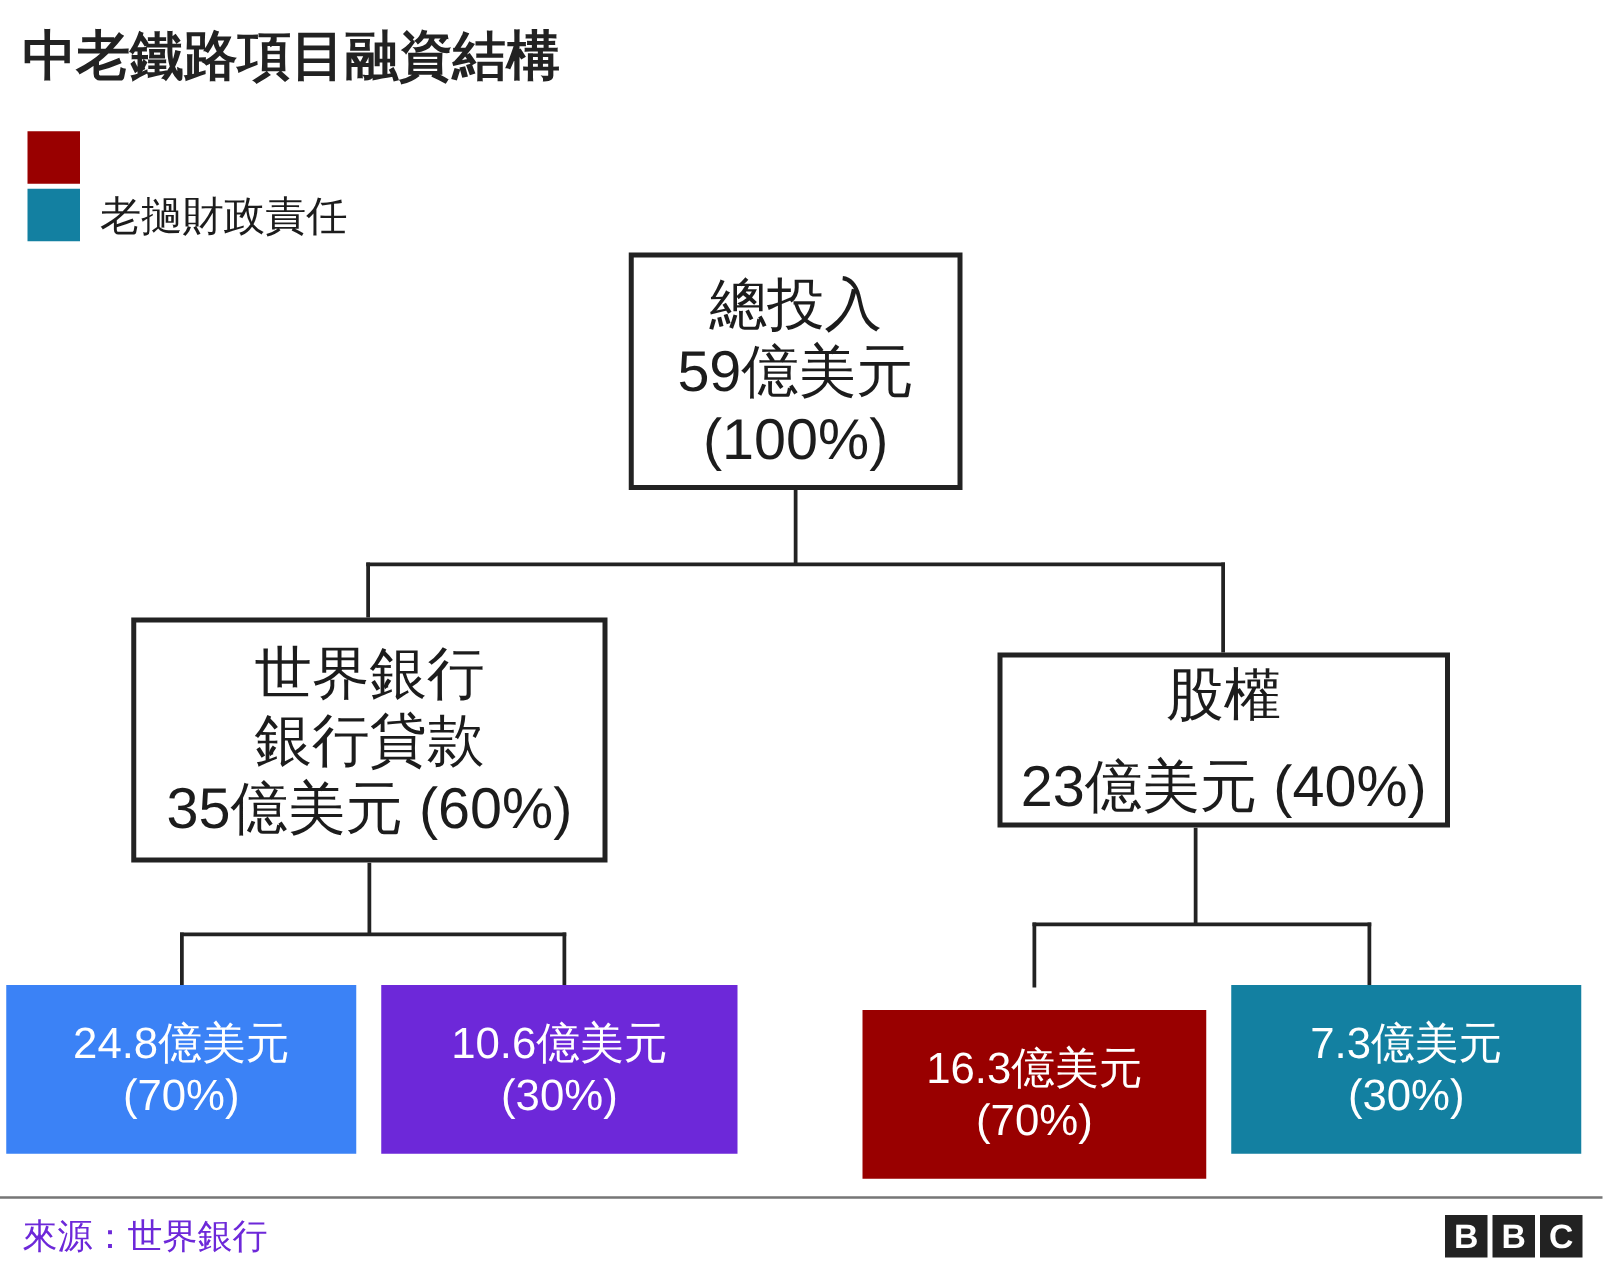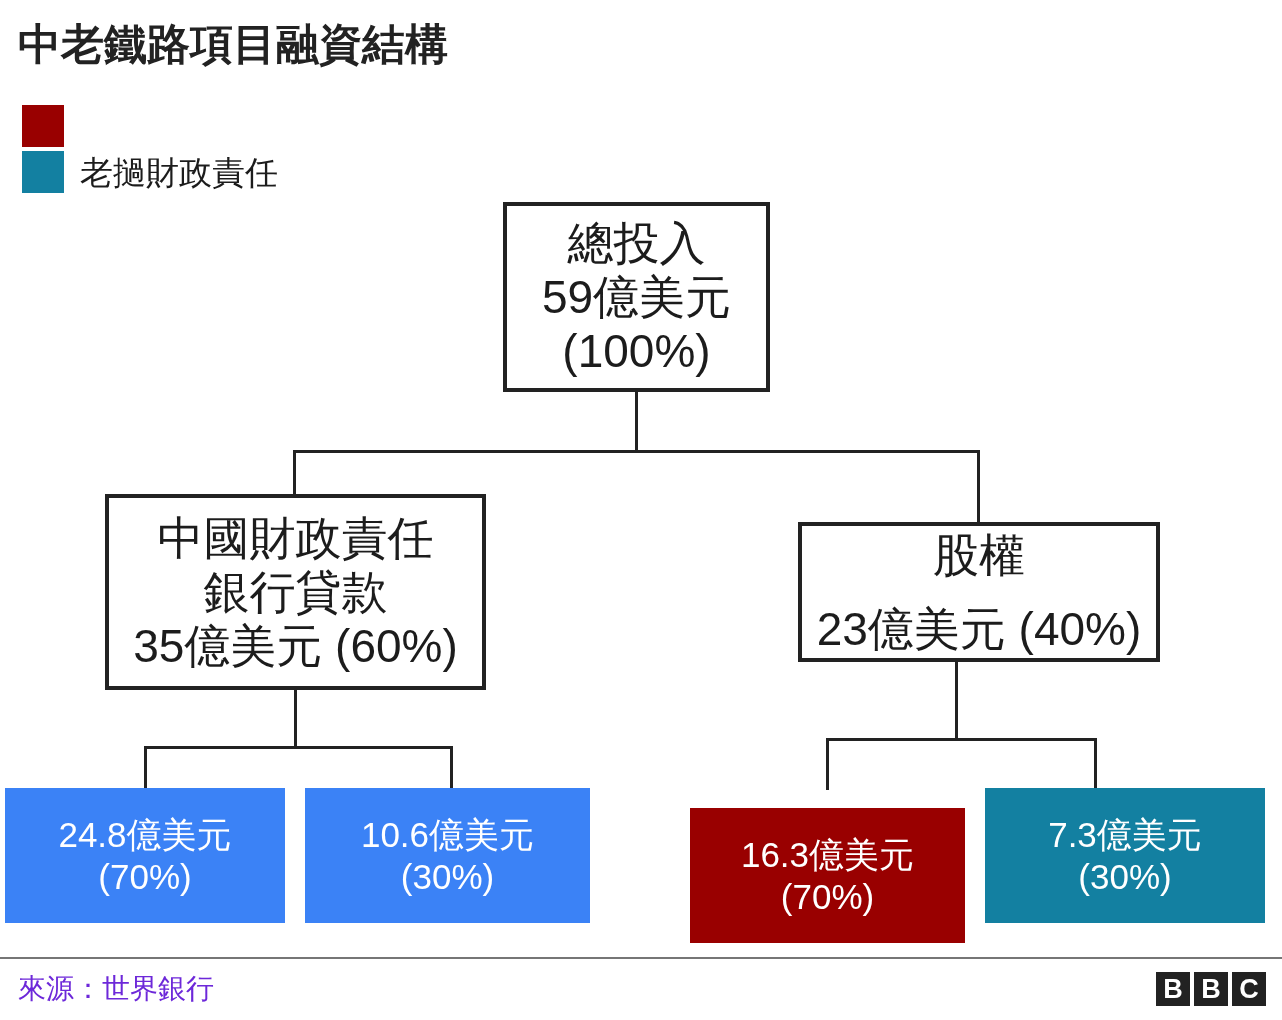--- a/index.html
+++ b/index.html
@@ -192,36 +192,36 @@
   <div class="conn conn-v" id="conn-eq-l"></div>
   <div class="conn conn-v" id="conn-eq-r"></div>
 
   <div class="node node-outline" id="node-total">
     <div class="node-line">總投入</div>
     <div class="node-line">59億美元</div>
     <div class="node-line">(100%)</div>
   </div>
 
   <div class="node node-outline" id="node-loan">
-    <div class="node-line">中國財政責任</div>
+    <div class="node-line">世界銀行</div>
     <div class="node-line">銀行貸款</div>
     <div class="node-line">35億美元 (60%)</div>
   </div>
 
   <div class="node node-outline" id="node-equity">
     <div class="node-line">股權</div>
     <div class="node-line">23億美元 (40%)</div>
   </div>
 
   <div class="node node-filled" id="node-loan-cn" style="background:#3b82f6">
     <div class="node-line">24.8億美元</div>
     <div class="node-line">(70%)</div>
   </div>
 
-  <div class="node node-filled" id="node-loan-la" style="background:#3b82f6">
+  <div class="node node-filled" id="node-loan-la" style="background:#6d28d9">
     <div class="node-line">10.6億美元</div>
     <div class="node-line">(30%)</div>
   </div>
 
   <div class="node node-filled" id="node-eq-cn" style="background:#990000">
     <div class="node-line">16.3億美元</div>
     <div class="node-line">(70%)</div>
   </div>
 
   <div class="node node-filled" id="node-eq-la" style="background:#1380A1">

